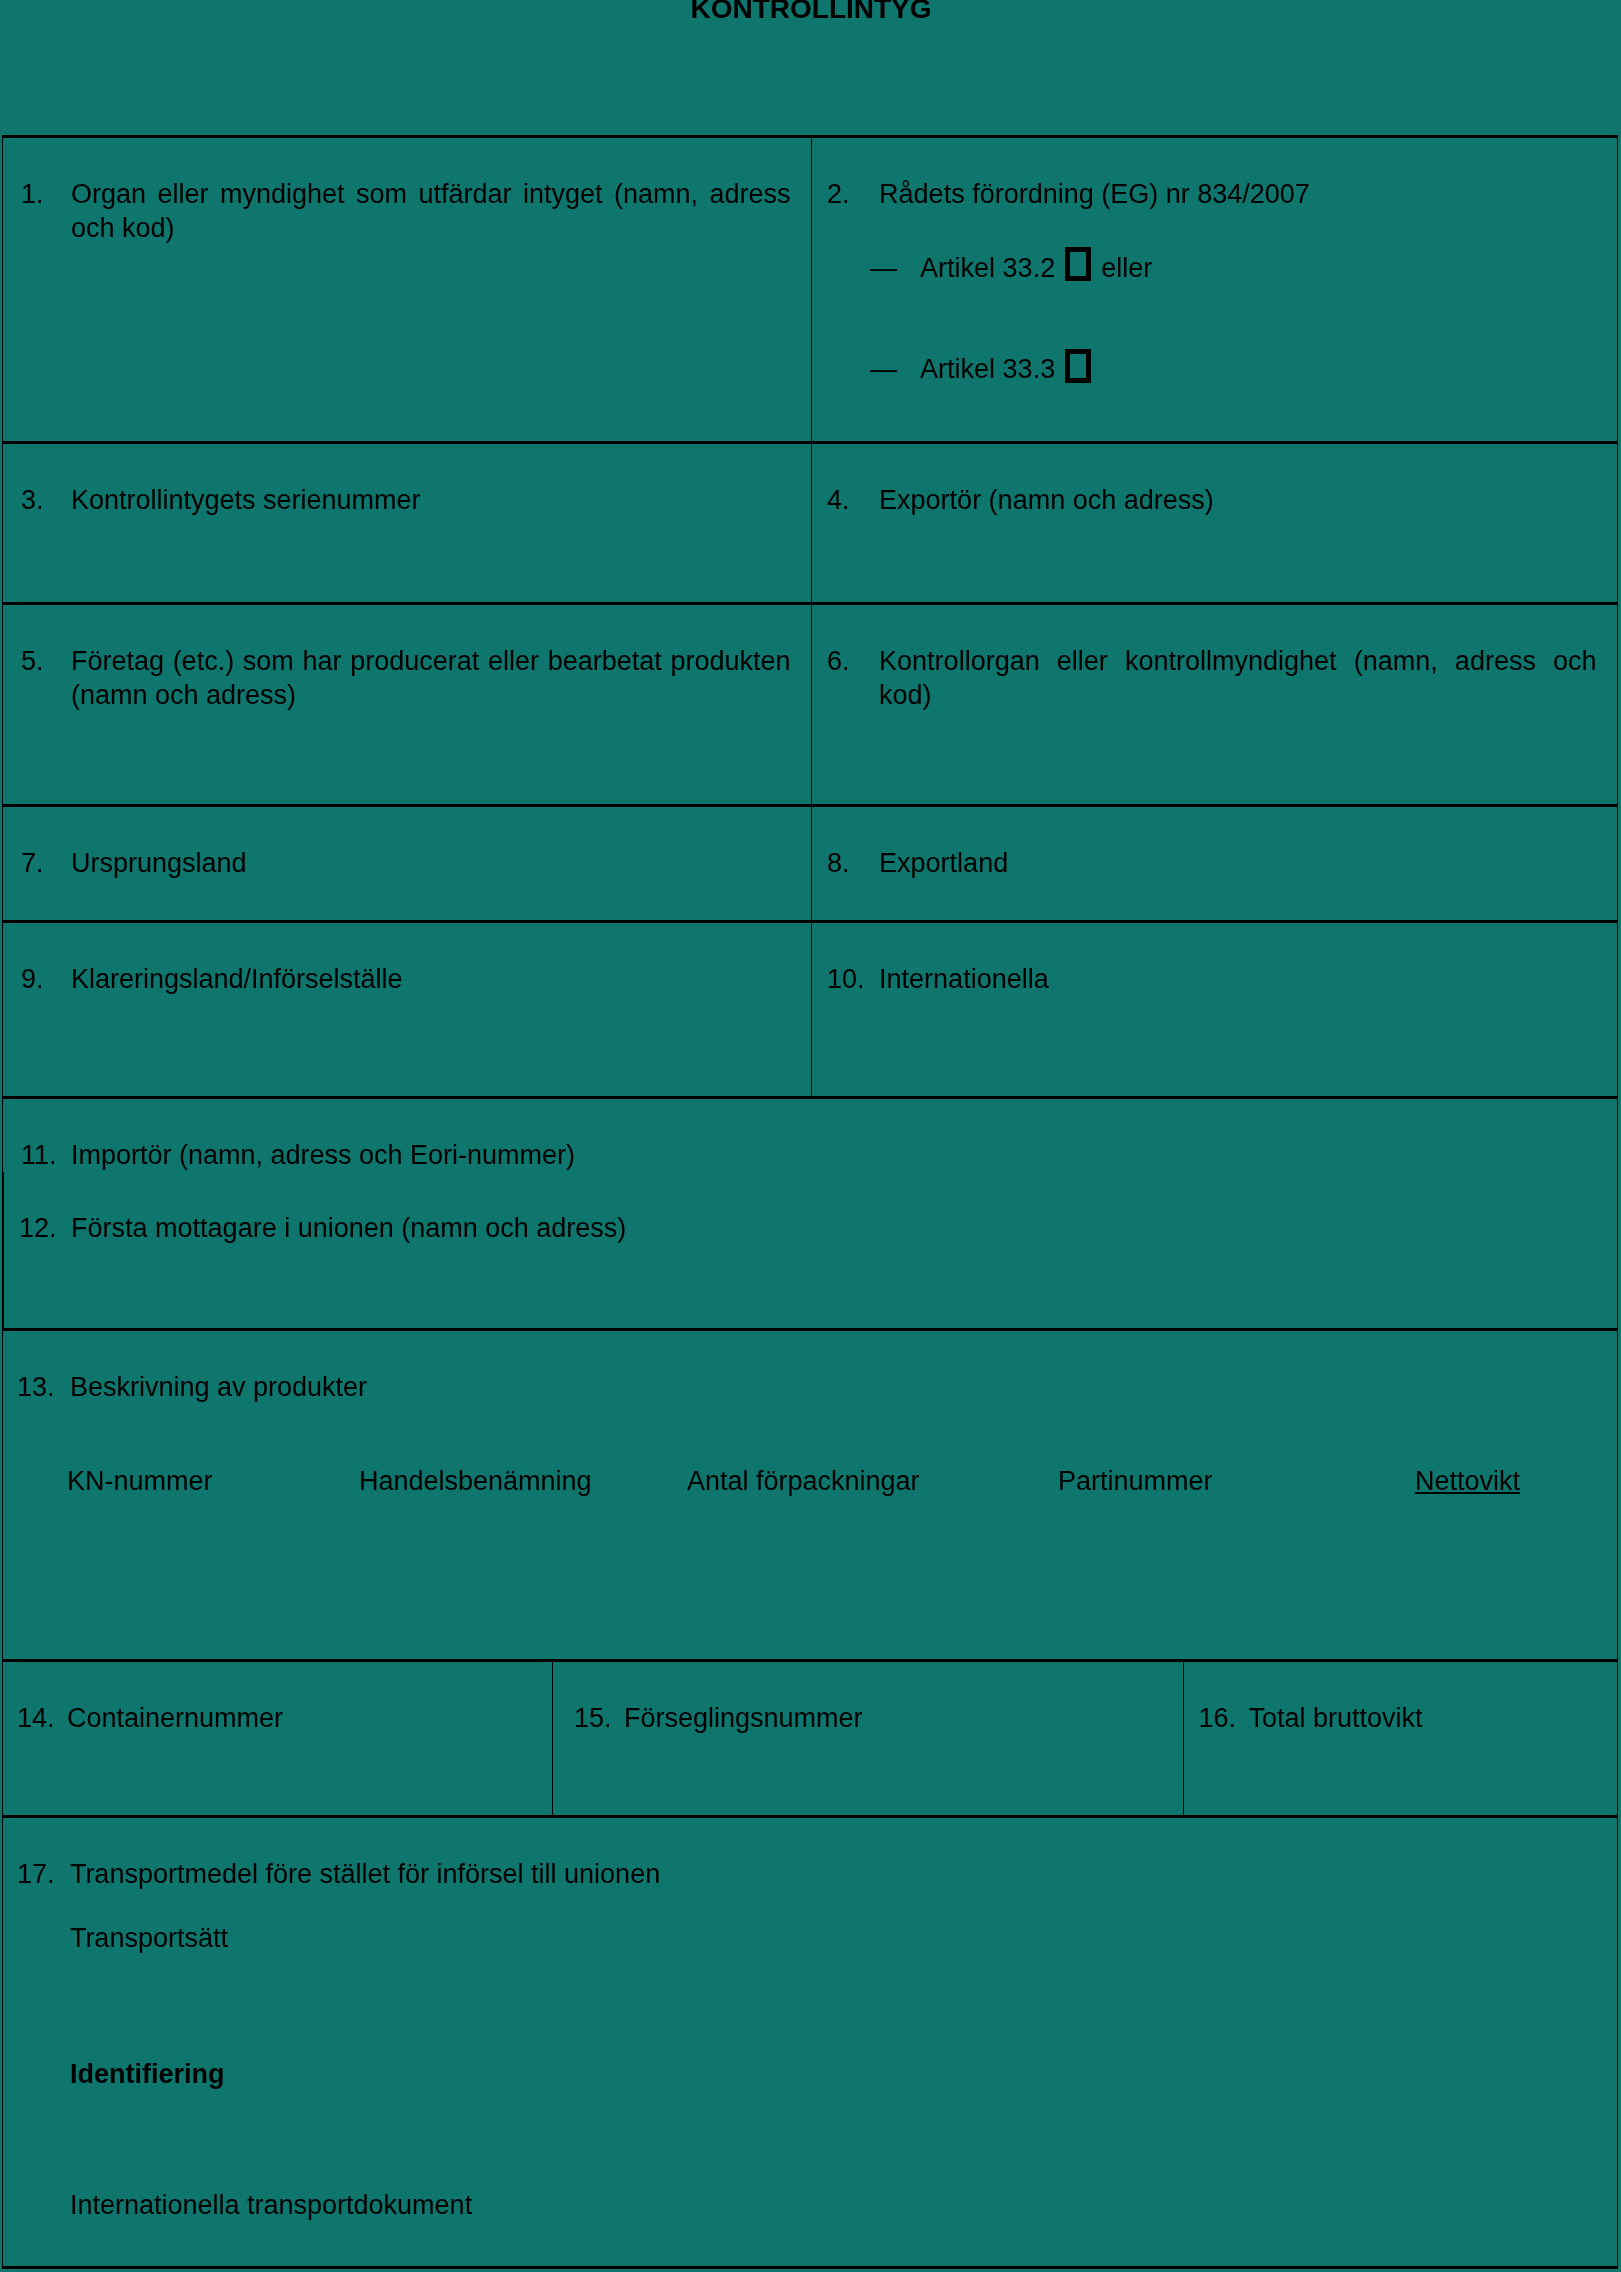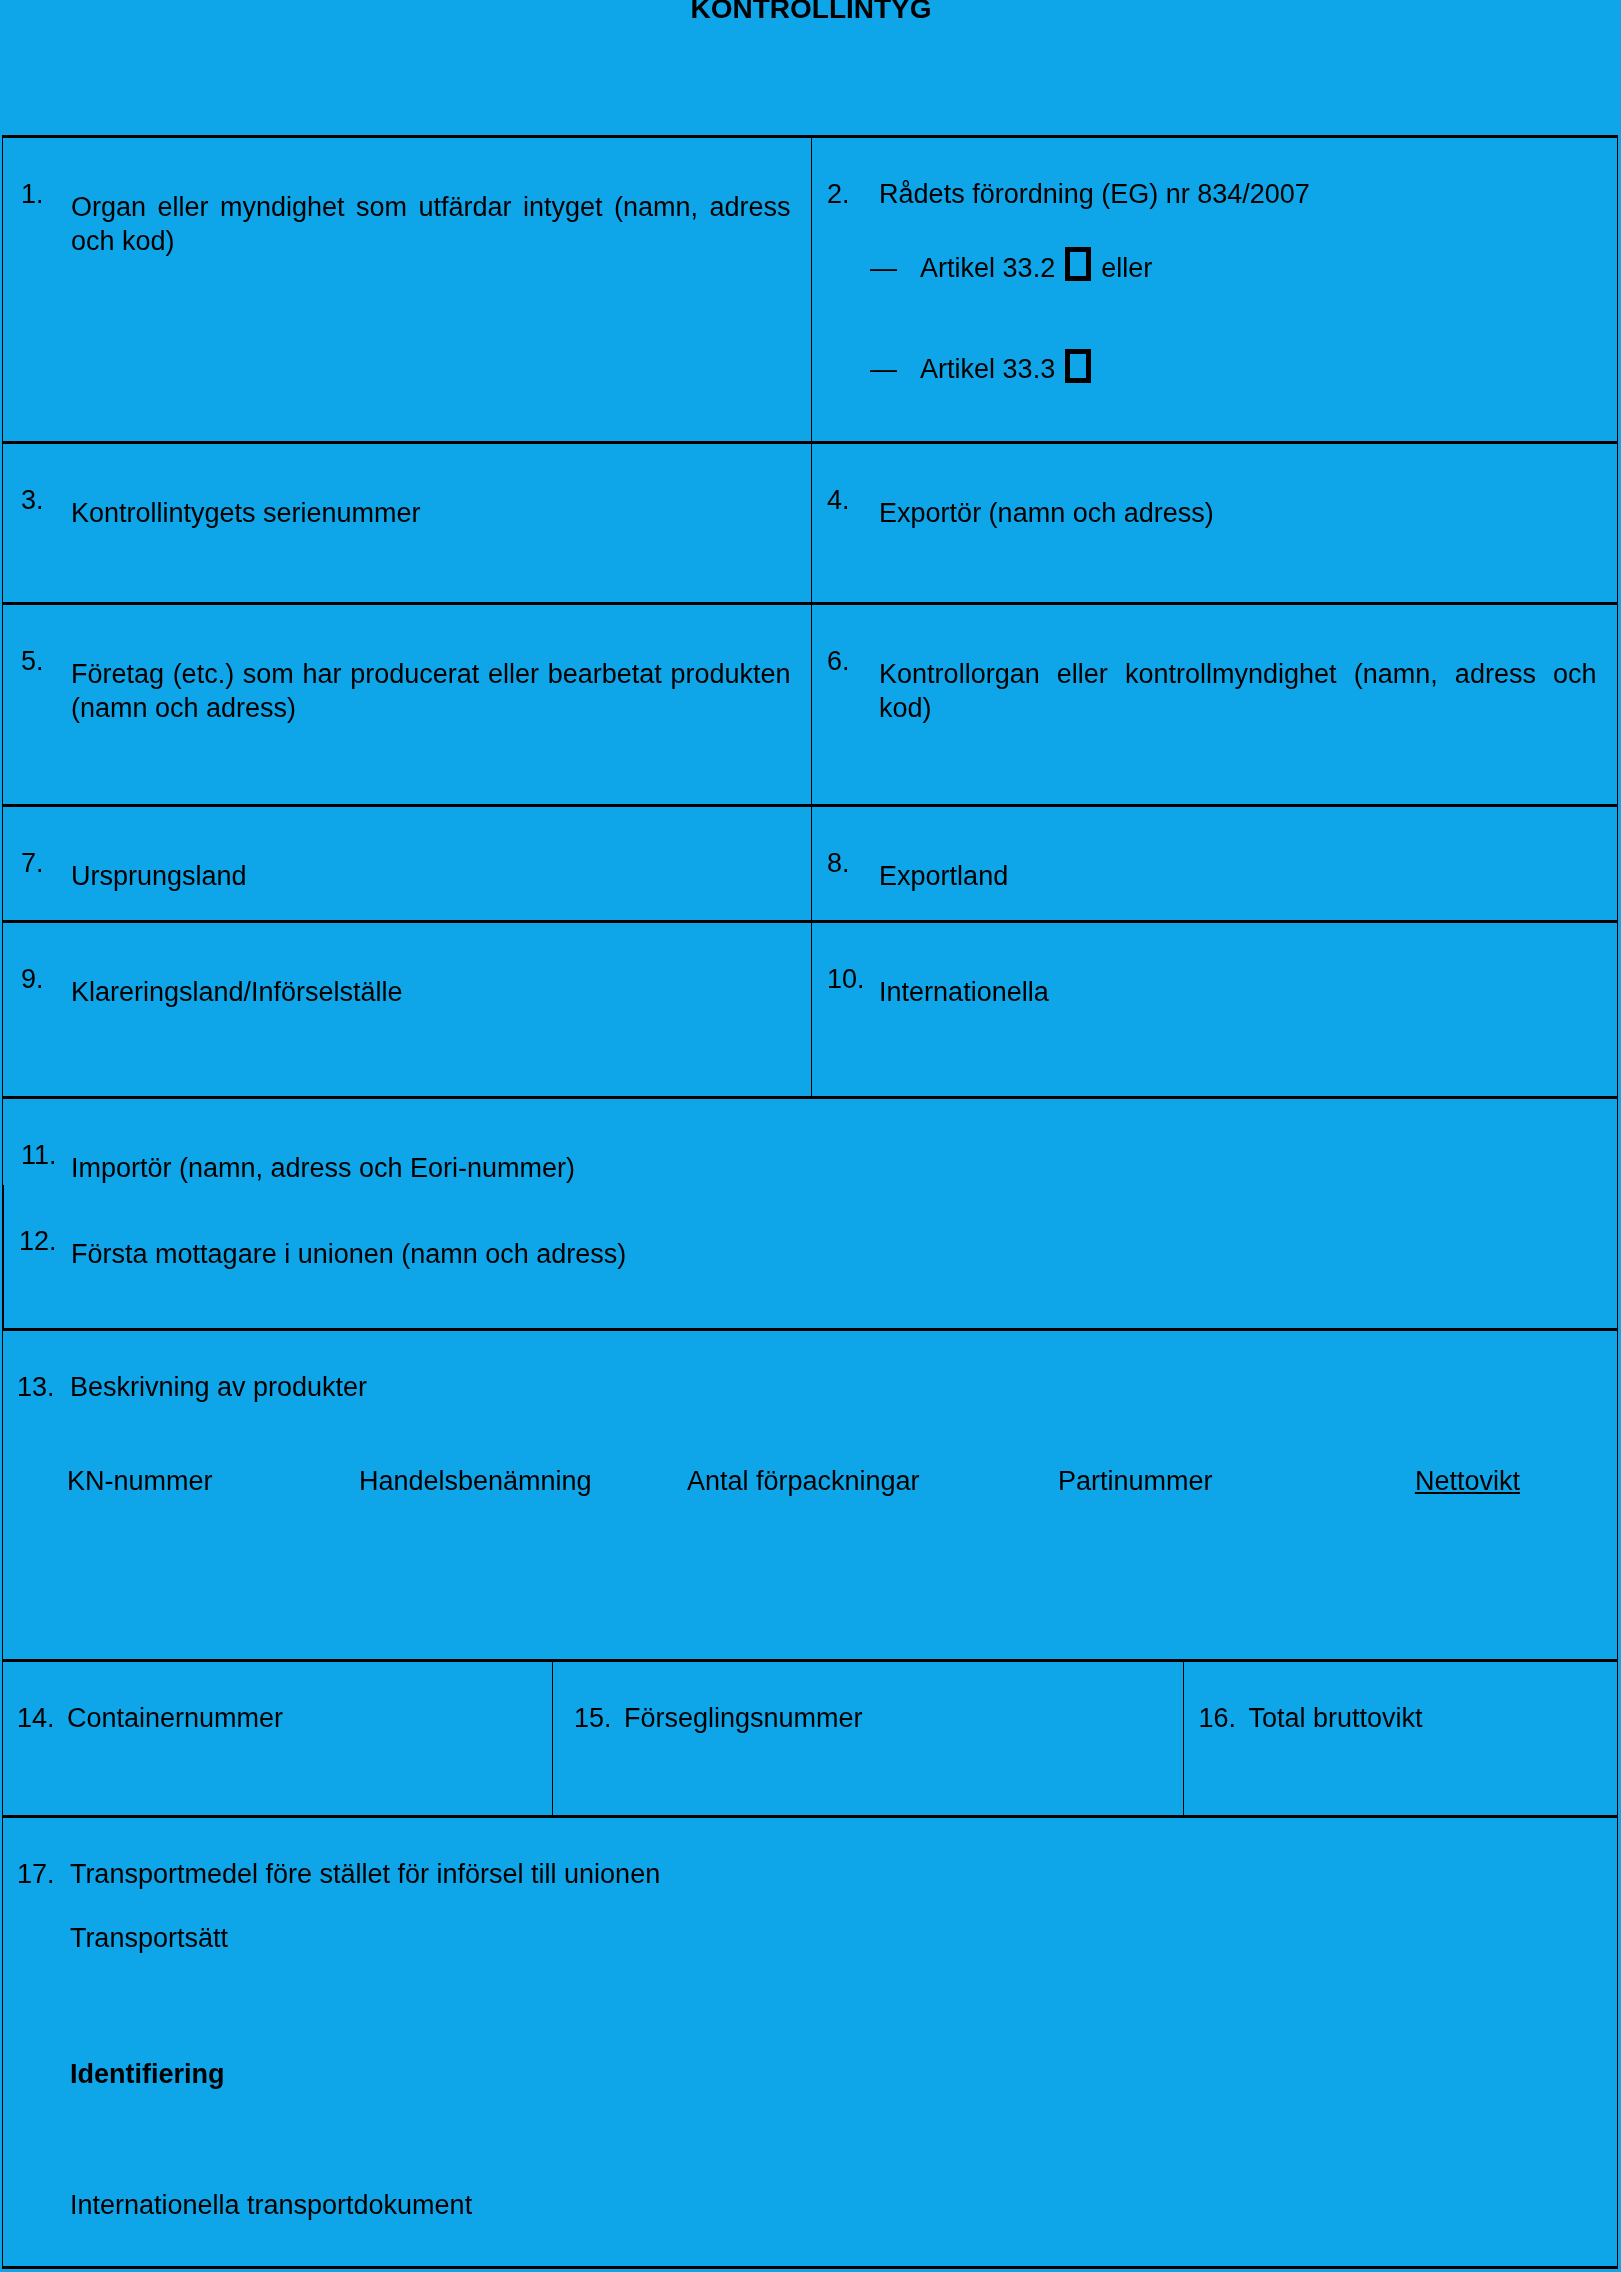--- a/index.html
+++ b/index.html
@@ -3,21 +3,21 @@
 <meta charset="utf-8">
 <style>
   html, body { margin: 0; padding: 0; background: #ffffff; }
   body {
     width: 1622px; height: 2273px;
     font-family: "Liberation Sans", sans-serif;
     color: #000;
   }
   .page {
     position: relative; width: 1622px; height: 2273px;
-    overflow: hidden; background: #0ea5e9;
+    overflow: hidden; background: #0f766e;
   }
   .title-block {
     position: absolute; top: -7px; left: 0; width: 100%;
     text-align: center; font-weight: bold;
     font-size: 28px; line-height: 31px;
     white-space: nowrap;
   }
   .form-table {
     position: absolute; left: 1.9px; top: 135px;
     width: 1616px; height: 2134px;
@@ -42,21 +42,21 @@
   .c-l { width: 808px; flex: none; }
   .c-r { flex: 1 1 auto; border-left: 1.3px solid #000; padding-left: 15.2px; }
   .c-full { width: 100%; padding-left: 14px; }
   .c-8a { width: 549px; flex: none; padding-left: 14px; }
   .c-8b { width: 631px; flex: none; border-left: 1.3px solid #000; padding-left: 21px; }
   .c-8c { flex: 1 1 auto; border-left: 1.3px solid #000; padding-left: 14.6px; }
   .field { display: flex; align-items: flex-start; }
   .num  { flex: 0 0 50px; }
   .c-r .num { flex-basis: 52px; }
   .c-full .num { flex-basis: 53px; }
-  .lbl { flex: 1 1 auto; text-align: justify; padding-right: 1.3px; margin-top: 13px; }
+  .lbl { flex: 1 1 auto; text-align: justify; padding-right: 1.3px; }
   .lbl-plain { flex: 1 1 auto; }
   .artikel { margin-top: 36px; margin-left: 43px; white-space: nowrap; }
   .artikel + .artikel { margin-top: 64px; }
   .a-dash { display: inline-block; }
   .a-lbl  { margin-left: 23px; }
   .cbx {
     display: inline-block;
     width: 16.5px; height: 24px;
     border: 5.1px solid #000;
     vertical-align: -4.4px;

